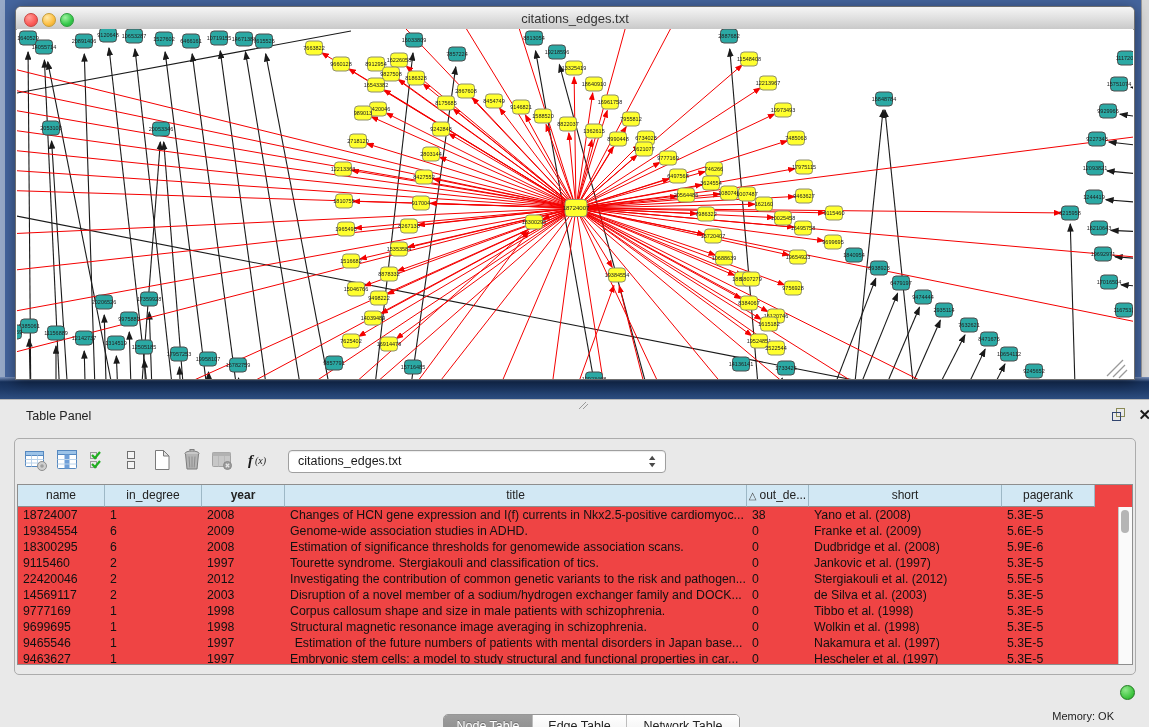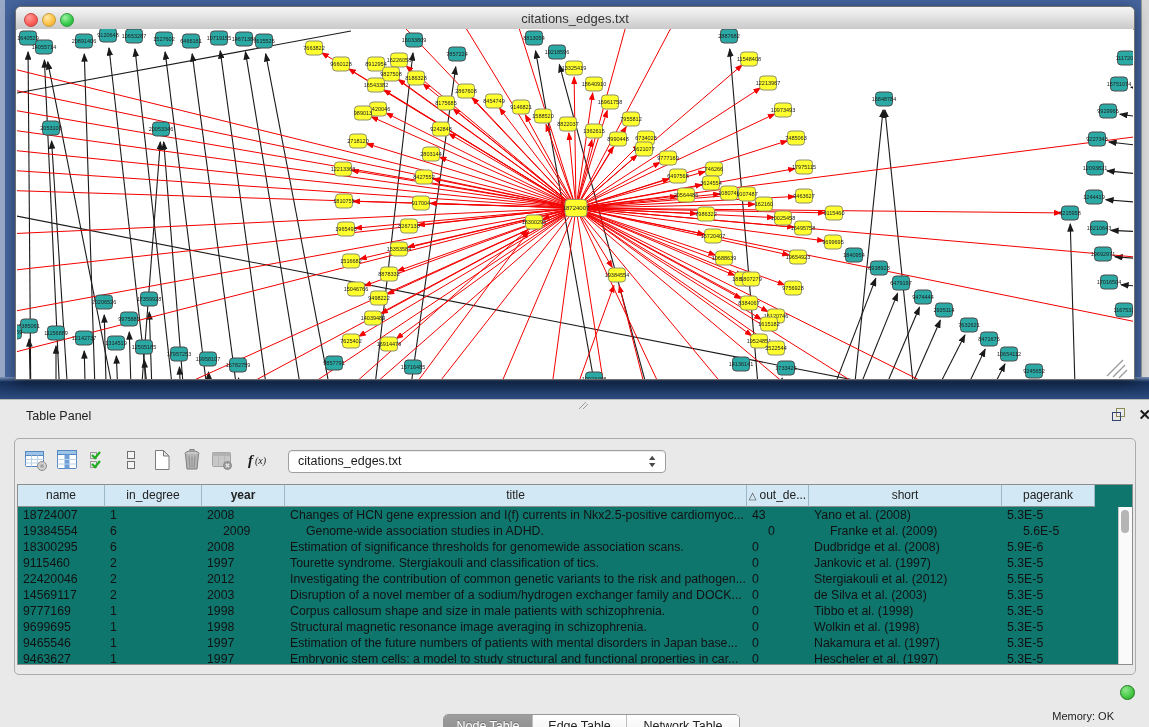--- a/index.html
+++ b/index.html
@@ -28,21 +28,21 @@
   .tp-grip{position:absolute;left:564px;top:2px;}
   .tp-icons{position:absolute;right:12px;top:7px;display:flex;gap:12px;align-items:center;}
   .close-x{font-size:15px;font-weight:700;color:#1a1a1a;line-height:14px;cursor:default;}
   .tp-container{position:absolute;left:14px;top:38px;width:1120px;height:235px;border:1px solid #acacac;border-radius:5px;background:#e9e9e9;}
   .toolbar{position:absolute;left:0;top:0;width:100%;height:44px;}
   .tb-icon{position:absolute;top:8px;width:26px;height:26px;}
   .dropdown{position:absolute;left:273px;top:11px;width:376px;height:21px;background:#fff;border:1px solid #9f9f9f;border-radius:4px;box-shadow:inset 0 1px 1px rgba(0,0,0,.08);}
   .dropdown .dd-text{position:absolute;left:9px;top:3px;font-size:12.5px;color:#1a1a1a;}
   .dropdown .dd-spin{position:absolute;right:6px;top:2px;}
   
-  .grid{position:absolute;left:2px;top:45px;width:1116px;height:181px;background:#0f766e;border:1px solid #8e8e8e;box-sizing:border-box;overflow:hidden;}
+  .grid{position:absolute;left:2px;top:45px;width:1116px;height:181px;background:#ef4444;border:1px solid #8e8e8e;box-sizing:border-box;overflow:hidden;}
   .thead{position:absolute;left:0;top:0;height:22px;display:flex;}
   .th{box-sizing:border-box;height:22px;line-height:21px;text-align:center;font-size:12px;color:#222;
       background:#d2e8f4;border-right:1px solid #9db8c6;border-bottom:1px solid #8e8e8e;overflow:hidden;white-space:nowrap;}
   .th .sort{font-size:10px;color:#444;margin-right:3px;}
   .tbody{position:absolute;left:0;top:22px;right:0;bottom:0;}
   .tr{display:flex;height:16px;}
   .td{box-sizing:border-box;height:16px;line-height:16px;font-size:12.3px;color:#111;padding-left:5px;
       overflow:hidden;white-space:nowrap;}
   .vscroll{position:absolute;right:0;top:22px;width:13px;bottom:0;background:#fafafa;border-left:1px solid #c6c6c6;}
   .vthumb{position:absolute;left:2px;top:3px;width:8px;height:23px;border-radius:4px;background:#b5b5b5;}
@@ -856,28 +856,28 @@
             <div class="th" style="width: 62px;"><span class="sort">△</span><span>out_de...</span></div>
             <div class="th" style="width: 193px;"><span>short</span></div>
             <div class="th" style="width: 93px;"><span>pagerank</span></div>
           </div>
         <div class="tbody" id="tbody">
             <div class="tr">
               <div class="td" style="width: 87px;">18724007</div>
               <div class="td" style="width: 97px;">1</div>
               <div class="td" style="width: 83px;">2008</div>
               <div class="td" style="width: 462px;">Changes of HCN gene expression and I(f) currents in Nkx2.5-positive cardiomyoc...</div>
-              <div class="td" style="width: 62px;">43</div>
+              <div class="td" style="width: 62px;">38</div>
               <div class="td" style="width: 193px;">Yano et al. (2008)</div>
               <div class="td" style="width: 93px;">5.3E-5</div>
             </div>
             <div class="tr">
               <div class="td" style="width: 87px;">19384554</div>
               <div class="td" style="width: 97px;">6</div>
-              <div class="td" style="width: 83px; margin-left: 16px;">2009</div>
+              <div class="td" style="width: 83px;">2009</div>
               <div class="td" style="width: 462px;">Genome-wide association studies in ADHD.</div>
               <div class="td" style="width: 62px;">0</div>
               <div class="td" style="width: 193px;">Franke et al. (2009)</div>
               <div class="td" style="width: 93px;">5.6E-5</div>
             </div>
             <div class="tr">
               <div class="td" style="width: 87px;">18300295</div>
               <div class="td" style="width: 97px;">6</div>
               <div class="td" style="width: 83px;">2008</div>
               <div class="td" style="width: 462px;">Estimation of significance thresholds for genomewide association scans.</div>
@@ -927,21 +927,21 @@
               <div class="td" style="width: 83px;">1998</div>
               <div class="td" style="width: 462px;">Structural magnetic resonance image averaging in schizophrenia.</div>
               <div class="td" style="width: 62px;">0</div>
               <div class="td" style="width: 193px;">Wolkin et al. (1998)</div>
               <div class="td" style="width: 93px;">5.3E-5</div>
             </div>
             <div class="tr">
               <div class="td" style="width: 87px;">9465546</div>
               <div class="td" style="width: 97px;">1</div>
               <div class="td" style="width: 83px;">1997</div>
-              <div class="td" style="width: 462px;">Estimation of the future numbers of patients with mental disorders in Japan base...</div>
+              <div class="td" style="width: 462px; text-align: center;">Estimation of the future numbers of patients with mental disorders in Japan base...</div>
               <div class="td" style="width: 62px;">0</div>
               <div class="td" style="width: 193px;">Nakamura et al. (1997)</div>
               <div class="td" style="width: 93px;">5.3E-5</div>
             </div>
             <div class="tr">
               <div class="td" style="width: 87px;">9463627</div>
               <div class="td" style="width: 97px;">1</div>
               <div class="td" style="width: 83px;">1997</div>
               <div class="td" style="width: 462px;">Embryonic stem cells: a model to study structural and functional properties in car...</div>
               <div class="td" style="width: 62px;">0</div>

